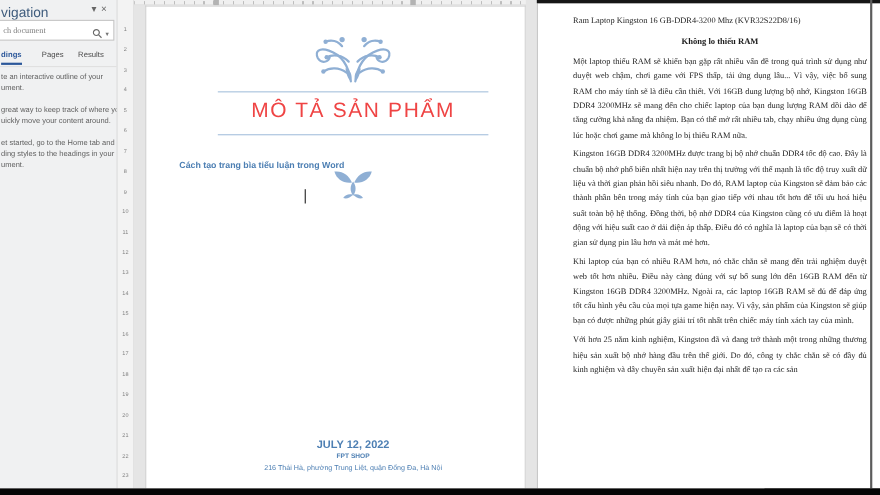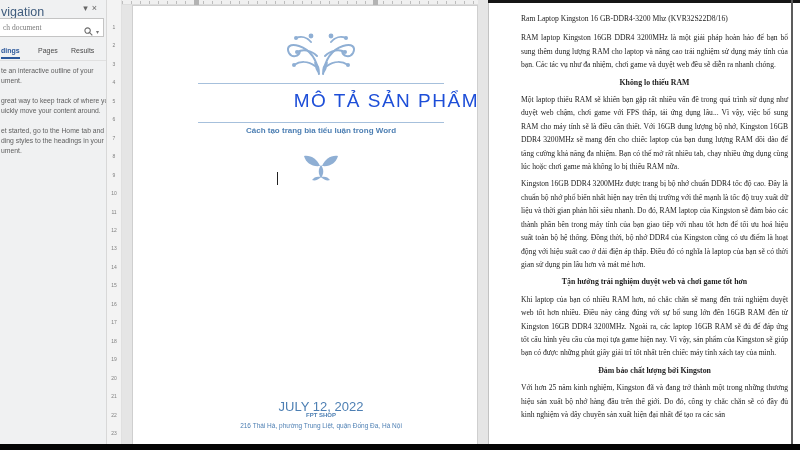--- a/index.html
+++ b/index.html
@@ -42,28 +42,28 @@
       background:repeating-linear-gradient(to right, #bdbdbd 0 1px, transparent 1px 9px); }
   .margin-marker { position:absolute; top:0; width:5px; height:5px; background:#b3b3b3; }
 
   
   .cover-page { position:absolute; left:10px; top:5px; width:346px; height:439px;
                 background:#fff; border:1px solid #cfcfcf; border-bottom:none; overflow:hidden; }
   .cover-inner { position:absolute; left:30px; top:0; width:316px; text-align:center; }
   .ornament-top { position:absolute; left:50%; transform:translateX(-50%); top:22px; }
   .rule { position:absolute; left:35px; width:246px; height:1px; background:#a6c0dc; }
   .rule-1 { top:77px; } .rule-2 { top:116px; }
-  .cover-title { position:absolute; left:0; top:84px; width:316px; text-align:right;
-                 font-size:19px; font-weight:400; letter-spacing:1.5px; color:#1d4ed8; }
-  .cover-subtitle { position:absolute; left:0; top:120px; width:316px; text-align:center;
+  .cover-title { position:absolute; left:0; top:84px; width:316px; text-align:center;
+                 font-size:19px; font-weight:400; letter-spacing:1.5px; color:#ef4444; }
+  .cover-subtitle { position:absolute; left:0; top:140px; width:316px; text-align:left;
                     font-size:8px; font-weight:bold; color:#4d7fb3; }
   .ornament-leaf { position:absolute; left:50%; transform:translateX(-50%); top:147px; }
   .text-cursor { position:absolute; left:144px; top:166px; width:1px; height:13px; background:#222; }
   .cover-date { position:absolute; left:0; top:393px; width:316px; text-align:center;
-                font-size:13px; font-weight:400; color:#4d7fb3; }
+                font-size:10px; font-weight:700; color:#4d7fb3; }
   .cover-company { position:absolute; left:0; top:406px; width:316px; text-align:center;
                    font-size:6px; font-weight:bold; color:#4d7fb3; }
   .cover-address { position:absolute; left:0; top:416px; width:316px; text-align:center;
                    font-size:6.5px; color:#4d7fb3; }
 
   
   .page-gap { position:absolute; left:356px; top:0; width:10px; height:444px; background:#e5e5e5; }
   .content-page { position:absolute; left:366px; top:3px; width:312px; height:441px;
                   background:#fff; border-left:1px solid #c2c2c2; overflow:hidden; }
   .content-text { position:absolute; left:0; top:0; width:312px; padding:9px 13px 0 32px;
@@ -204,31 +204,28 @@
         <div class="cover-address">216 Thái Hà, phường Trung Liệt, quận Đống Đa, Hà Nội</div>
       </div>
       <span class="text-cursor"></span>
     </section>
 
     <div class="page-gap"></div>
 
     <section class="content-page">
       <div class="content-text">
         <p class="product-title">Ram Laptop Kingston 16 GB-DDR4-3200 Mhz (KVR32S22D8/16)</p>
-        <p class="doc-par">RAM laptop Kingston 16GB DDR4 3200MHz là một giải pháp hoàn hảo để bạn bổ sung thêm dung lượng RAM cho laptop và nâng cao trải nghiệm sử dụng máy tính của bạn. Các tác vụ như đa nhiệm, chơi game và duyệt web đều sẽ diễn ra nhanh chóng.</p>
 
         <h3 class="doc-heading">Không lo thiếu RAM</h3>
         <p class="doc-par">Một laptop thiếu RAM sẽ khiến bạn gặp rất nhiều vấn đề trong quá trình sử dụng như duyệt web chậm, chơi game với FPS thấp, tải ứng dụng lâu... Vì vậy, việc bổ sung RAM cho máy tính sẽ là điều cần thiết. Với 16GB dung lượng bộ nhớ, Kingston 16GB DDR4 3200MHz sẽ mang đến cho chiếc laptop của bạn dung lượng RAM dồi dào để tăng cường khả năng đa nhiệm. Bạn có thể mở rất nhiều tab, chạy nhiều ứng dụng cùng lúc hoặc chơi game mà không lo bị thiếu RAM nữa.</p>
 
         <p class="doc-par">Kingston 16GB DDR4 3200MHz được trang bị bộ nhớ chuẩn DDR4 tốc độ cao. Đây là chuẩn bộ nhớ phổ biến nhất hiện nay trên thị trường với thế mạnh là tốc độ truy xuất dữ liệu và thời gian phản hồi siêu nhanh. Do đó, RAM laptop của Kingston sẽ đảm bảo các thành phần bên trong máy tính của bạn giao tiếp với nhau tốt hơn để tối ưu hoá hiệu suất toàn bộ hệ thống. Đồng thời, bộ nhớ DDR4 của Kingston cũng có ưu điểm là hoạt động với hiệu suất cao ở dải điện áp thấp. Điều đó có nghĩa là laptop của bạn sẽ có thời gian sử dụng pin lâu hơn và mát mẻ hơn.</p>
 
-        <h3 class="doc-heading">Tận hưởng trải nghiệm duyệt web và chơi game tốt hơn</h3>
         <p class="doc-par">Khi laptop của bạn có nhiều RAM hơn, nó chắc chắn sẽ mang đến trải nghiệm duyệt web tốt hơn nhiều. Điều này càng đúng với sự bổ sung lớn đến 16GB RAM đến từ Kingston 16GB DDR4 3200MHz. Ngoài ra, các laptop 16GB RAM sẽ đủ để đáp ứng tốt cấu hình yêu cầu của mọi tựa game hiện nay. Vì vậy, sản phẩm của Kingston sẽ giúp bạn có được những phút giây giải trí tốt nhất trên chiếc máy tính xách tay của mình.</p>
 
-        <h3 class="doc-heading">Đảm bảo chất lượng bởi Kingston</h3>
         <p class="doc-par">Với hơn 25 năm kinh nghiệm, Kingston đã và đang trở thành một trong những thương hiệu sản xuất bộ nhớ hàng đầu trên thế giới. Do đó, công ty chắc chắn sẽ có đầy đủ kinh nghiệm và dây chuyền sản xuất hiện đại nhất để tạo ra các sản</p>
       </div>
     </section>
 
     <div class="top-strip"></div>
     <div class="right-line"></div>
   </div>
 
   <div class="bottom-bar"></div>
 </div>

